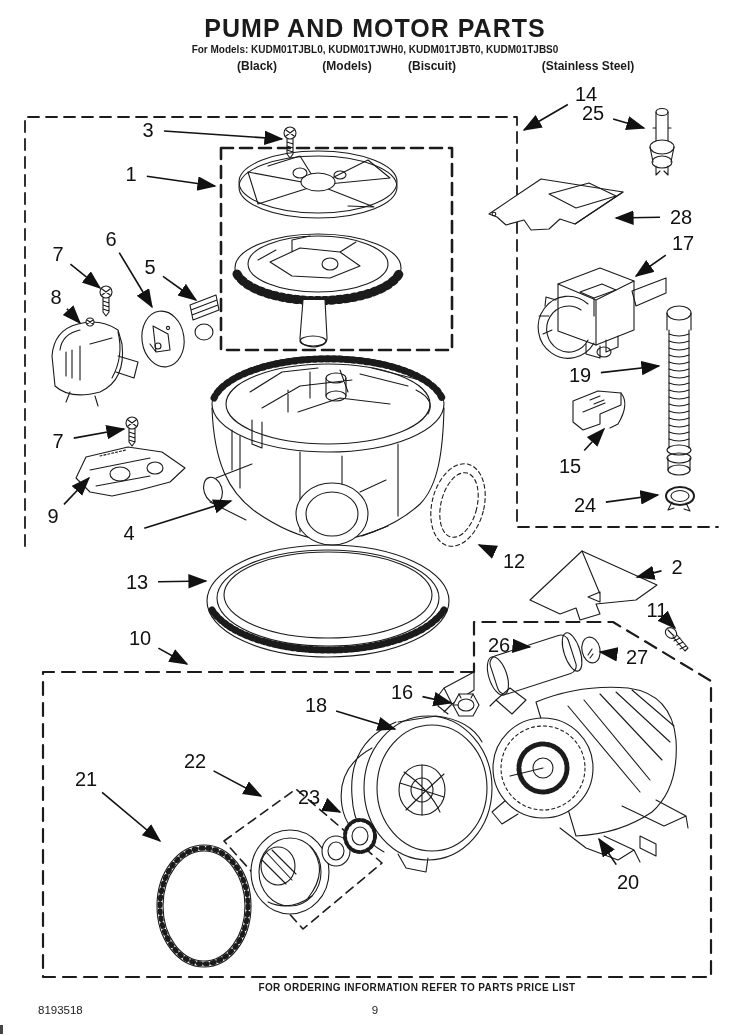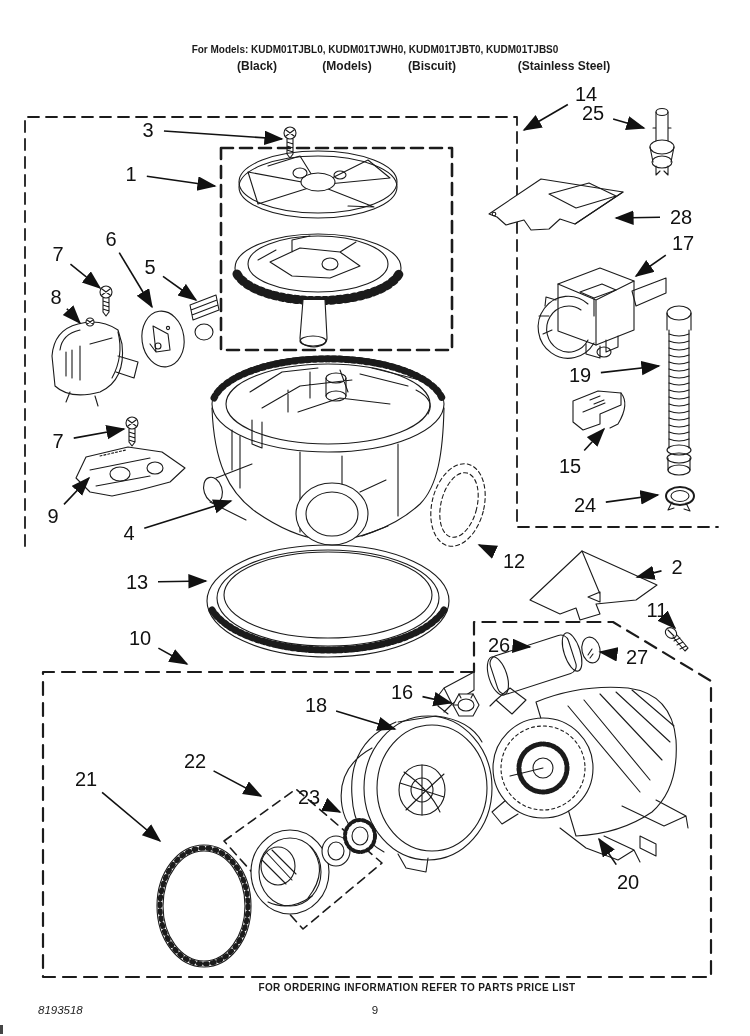--- a/index.html
+++ b/index.html
@@ -13,41 +13,42 @@
     font-size:25px;font-weight:bold;letter-spacing:1px;
   }
   .hdr-models{
     position:absolute;top:44px;left:0;width:750px;text-align:center;
     font-size:10px;font-weight:bold;
   }
   .finish{
     position:absolute;top:59px;font-size:12px;font-weight:bold;
     transform:translateX(-50%);white-space:nowrap;
   }
-  .f0{left:257px}.f1{left:347px}.f2{left:432px}.f3{left:564px}
+  .f0{left:257px}.f1{left:347px}.f2{left:432px}.f3{left:588px}
   svg.diagram{position:absolute;left:0;top:0;}
   .ink{stroke:#1b1b1b;fill:none;stroke-width:1.1;stroke-linecap:round;stroke-linejoin:round;}
   .inkf{stroke:#1b1b1b;fill:#ffffff;stroke-width:1.1;stroke-linejoin:round;}
   .callout-num{
     font-family:"Liberation Sans",sans-serif;font-size:20px;fill:#111;
     text-anchor:middle;
   }
   .callout-line{stroke:#111;stroke-width:1.6;fill:none;}
   .ftr-note{
     position:absolute;top:982px;left:0;width:750px;text-align:center;
     font-size:10px;font-weight:bold;letter-spacing:.4px;padding-left:42px;
   }
-  .ftr-pub{position:absolute;top:1004px;left:38px;font-size:11.5px;font-style:italic;}
+  .ftr-pub{position:absolute;top:1004px;left:38px;font-size:11.5px;}
   .ftr-page{position:absolute;top:1004px;left:0;width:750px;text-align:center;font-size:11.5px;}
 </style>
 </head>
 <body>
 
 <div class="page">
 
+  <div class="hdr-title">PUMP AND MOTOR PARTS</div>
   <div class="hdr-models">For Models: KUDM01TJBL0, KUDM01TJWH0, KUDM01TJBT0, KUDM01TJBS0</div>
   <span class="finish f0">(Black)</span>
   <span class="finish f1">(Models)</span>
   <span class="finish f2">(Biscuit)</span>
   <span class="finish f3">(Stainless Steel)</span>
 
   <svg class="diagram" width="750" height="1036" viewBox="0 0 750 1036">
     <defs>
       <marker id="arw" markerWidth="13" markerHeight="10" refX="11" refY="4.5" orient="auto">
         <path d="M0,0 L12,4.5 L0,9 Z" fill="#111"></path>

